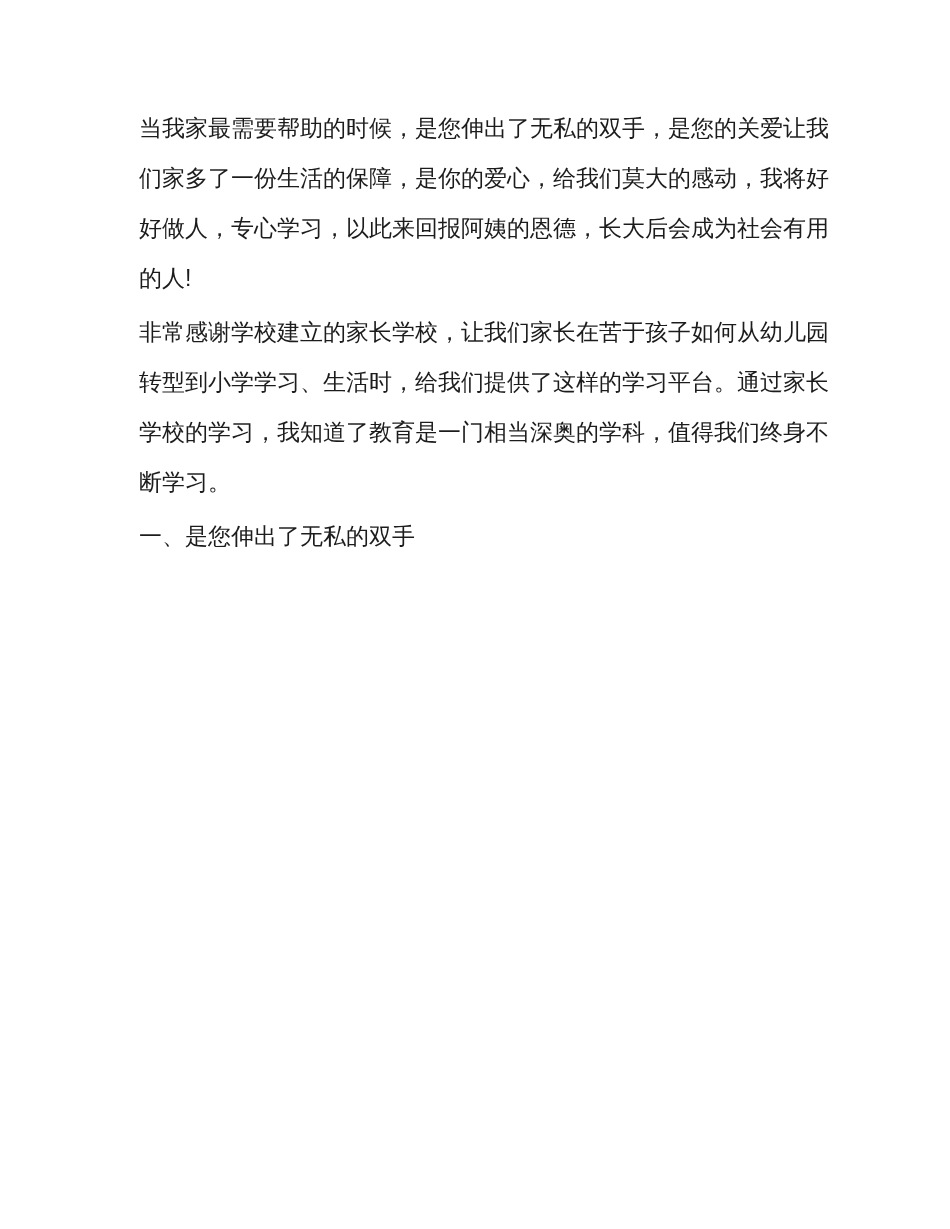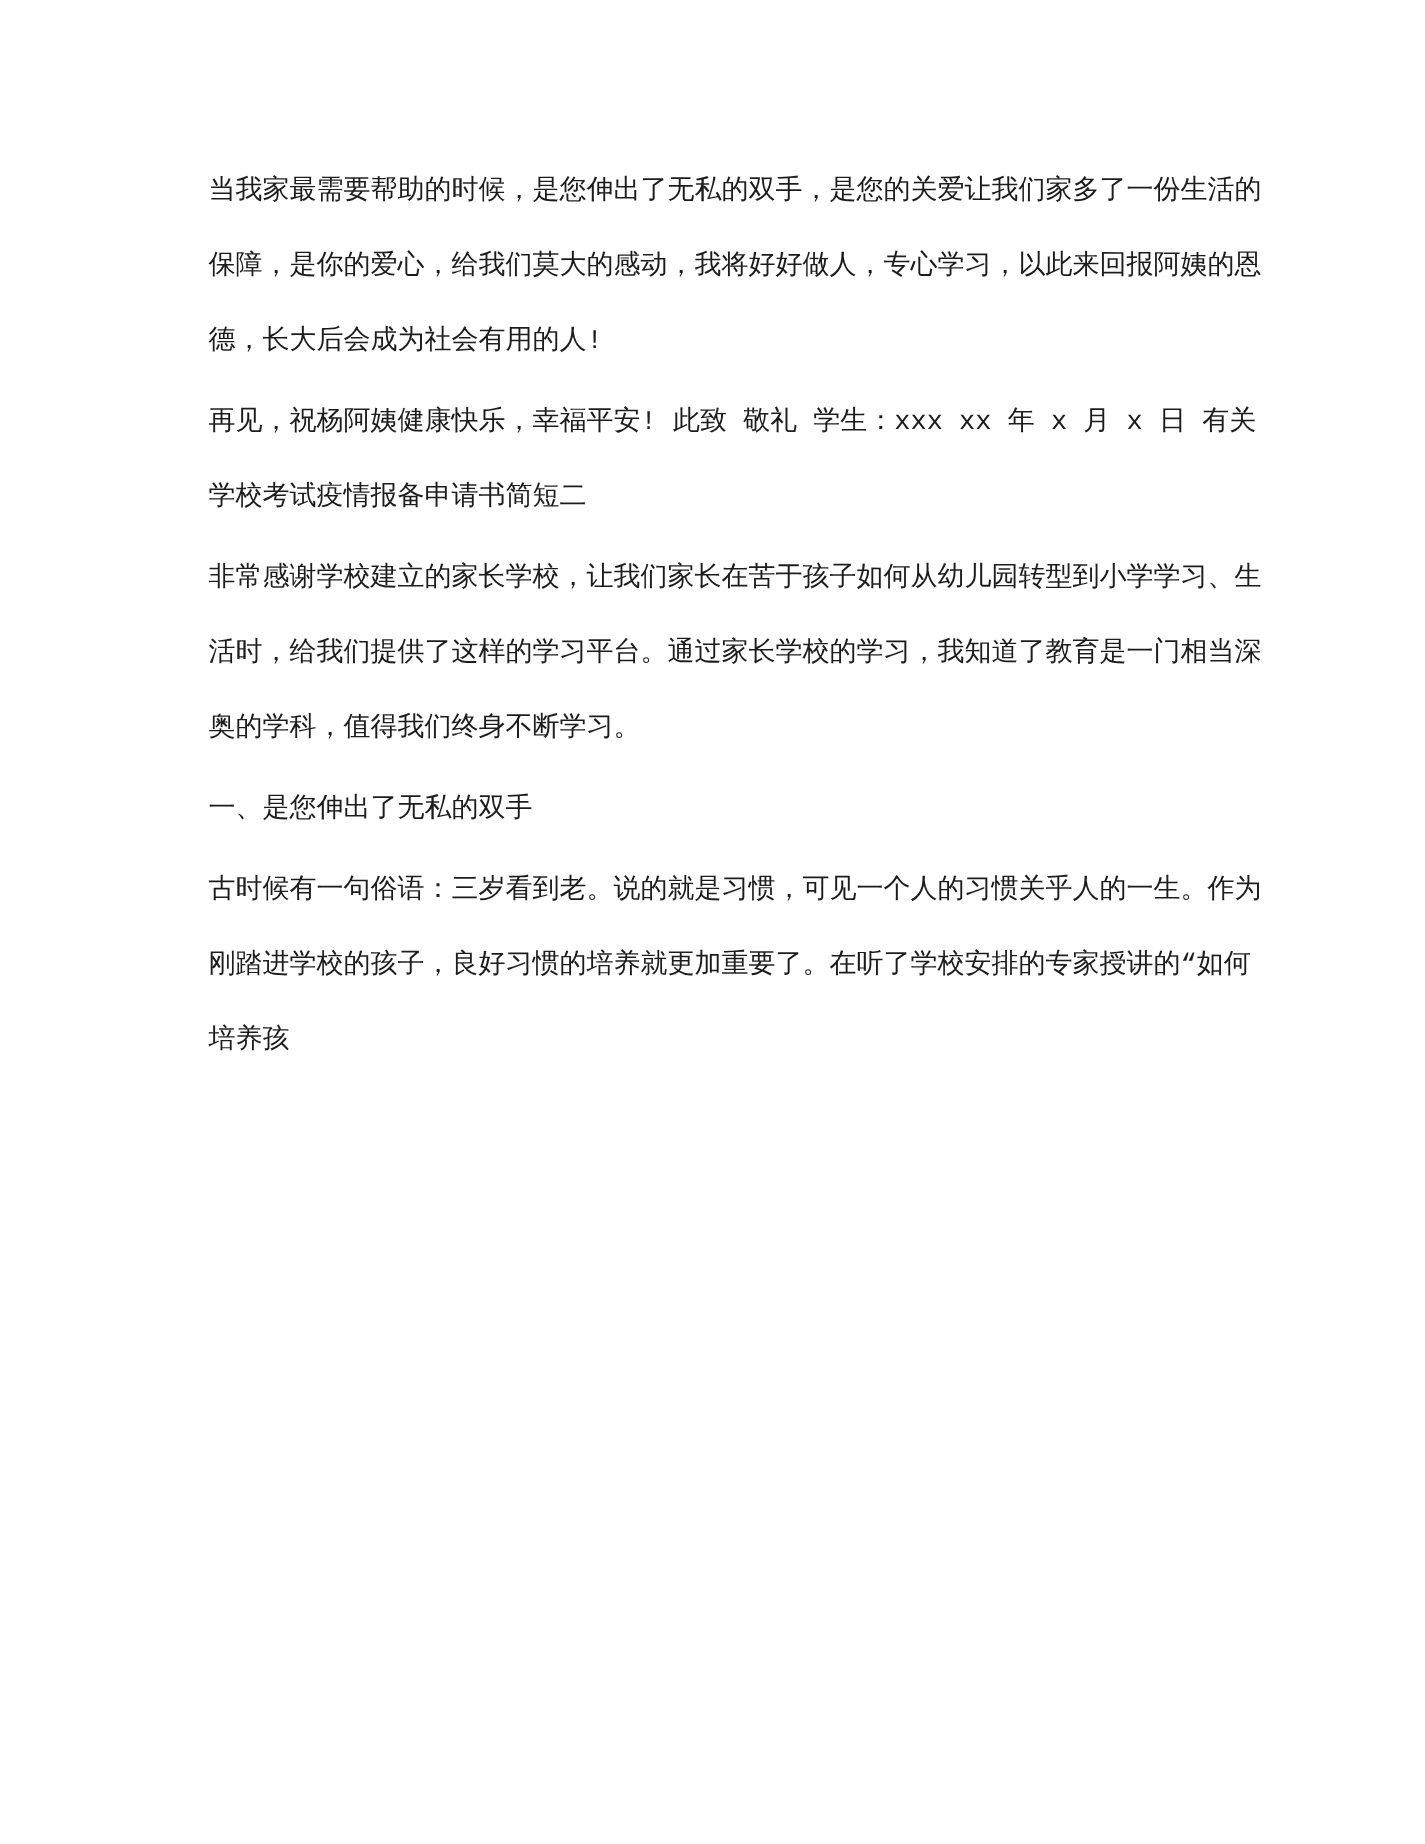--- a/index.html
+++ b/index.html
@@ -12,36 +12,34 @@
     width: 950px;
     height: 1229px;
     overflow: hidden;
   }
   .doc-page {
     box-sizing: border-box;
     width: 950px;
     height: 1229px;
     background: #ffffff;
     padding: 103px 109px 0 139px;
-    font-family: Liberation Mono, monospace;
-    font-size: 18px;
+    font-family: Liberation Sans, sans-serif;
+    font-size: 23px;
     line-height: 50px;
     color: #1c1c1c;
     text-align: left;
   }
   .doc-page p {
     margin: 0 0 4px 0;
     padding: 0;
     word-break: break-word;
     
     line-break: strict;
   }
 </style>
 </head>
 <body>
 
 <main class="doc-page">
   <p>当我家最需要帮助的时候，是您伸出了无私的双手，是您的关爱让我们家多了一份生活的保障，是你的爱心，给我们莫大的感动，我将好好做人，专心学习，以此来回报阿姨的恩德，长大后会成为社会有用的人!</p>
-  <p>再见，祝杨阿姨健康快乐，幸福平安! 此致 敬礼 学生：xxx xx 年 x 月 x 日 有关学校考试疫情报备申请书简短二</p>
   <p>非常感谢学校建立的家长学校，让我们家长在苦于孩子如何从幼儿园转型到小学学习、生活时，给我们提供了这样的学习平台。通过家长学校的学习，我知道了教育是一门相当深奥的学科，值得我们终身不断学习。</p>
   <p>一、是您伸出了无私的双手</p>
-  <p>古时候有一句俗语：三岁看到老。说的就是习惯，可见一个人的习惯关乎人的一生。作为刚踏进学校的孩子，良好习惯的培养就更加重要了。在听了学校安排的专家授讲的“如何培养孩</p>
 </main>
 
 </body></html>

